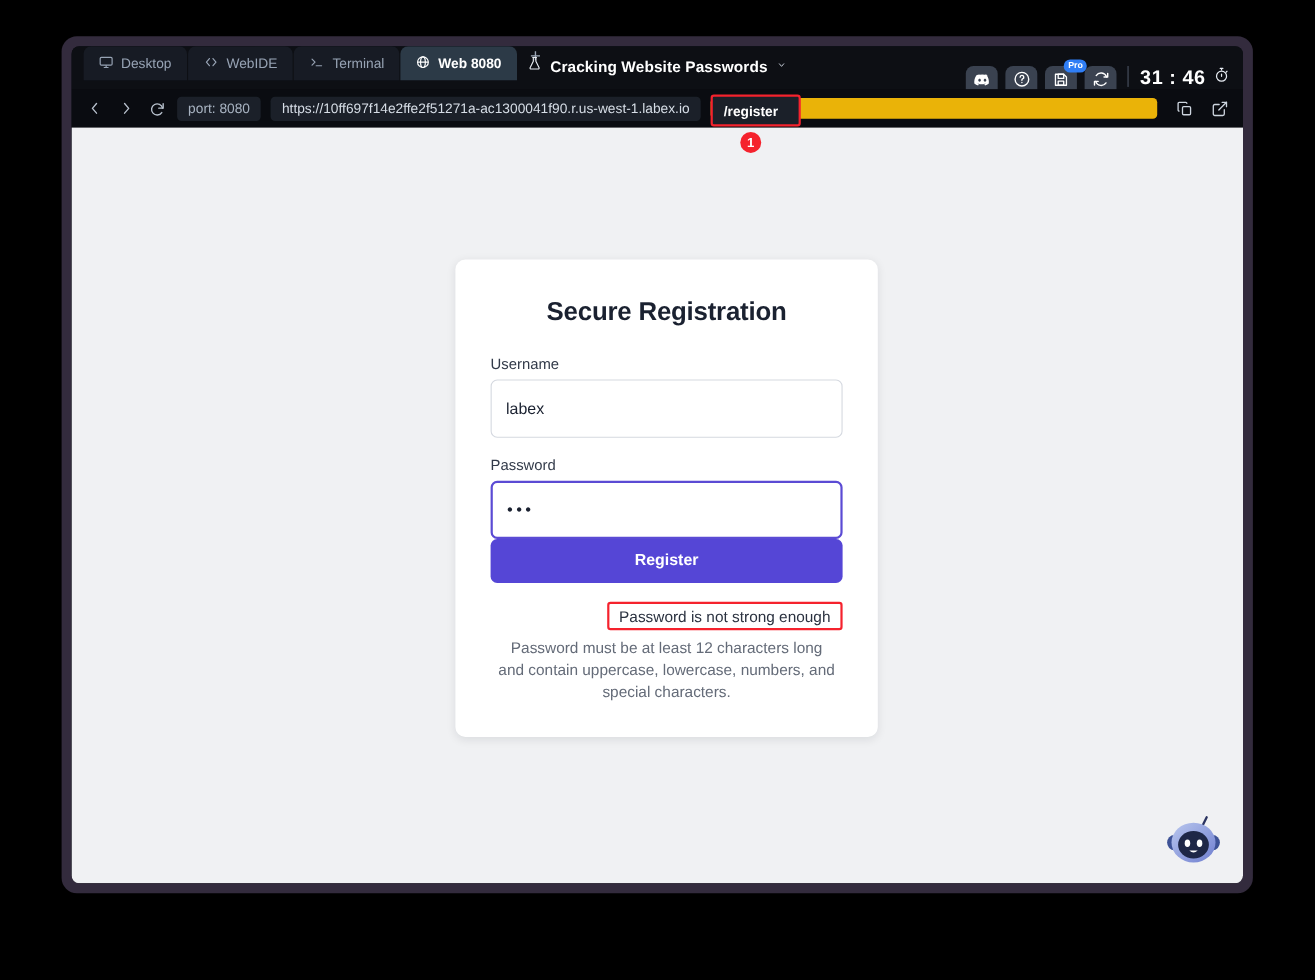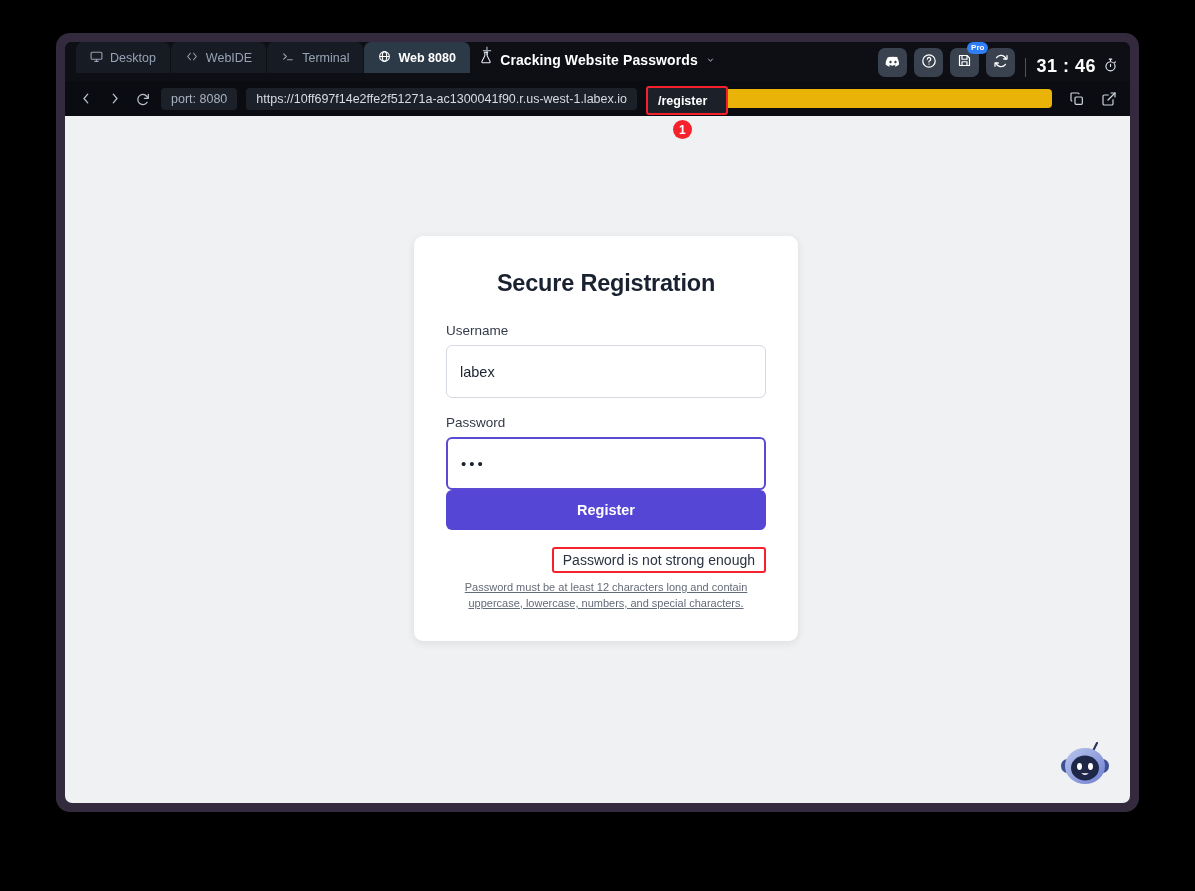--- a/index.html
+++ b/index.html
@@ -76,22 +76,22 @@
   .title-text {
     color: #ffffff;
     font-size: 14px;
     font-weight: bold;
     letter-spacing: .1px;
   }
   .chev { color: #c9d1db; font-size: 11px; }
 
   .topright {
     position: absolute;
-    right: 12px; top: 6px;
-    display: flex; align-items: flex-end; gap: 7px; margin-left: 41px;
+    right: 12px; top: 18px;
+    display: flex; align-items: flex-start; gap: 7px; margin-left: 41px;
   }
   .iconbtn {
     width: 29px; height: 29px;
     border-radius: 7px;
     background: #3a4250;
     display: flex; align-items: center; justify-content: center;
     cursor: pointer;
     position: relative;
   }
   .pro-badge {
@@ -269,25 +269,24 @@
     font-size: 14px;
     border: 2px solid #f5222d;
     border-radius: 3px;
     padding: 3px 9px;
     background: #fff;
     white-space: nowrap;
   }
   .hint {
     margin-top: 7px;
     text-align: center;
-    font-size: 11px;
+    font-size: 14px;
     color: #646b78;
     line-height: 1.42;
     padding: 0 5px;
-    text-decoration: underline;
   }
 
   
   .bot {
     position: absolute;
     right: 17px; bottom: 16px;
     width: 56px; height: 52px;
     cursor: pointer;
   }
 </style>

